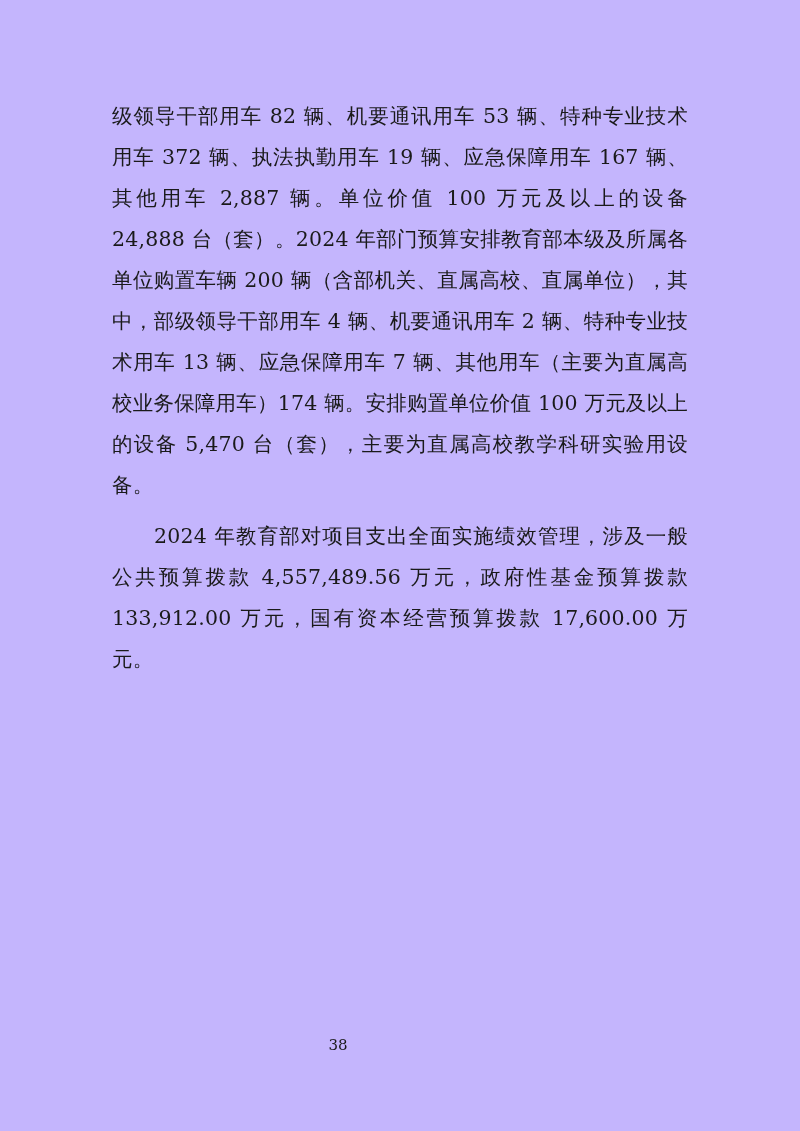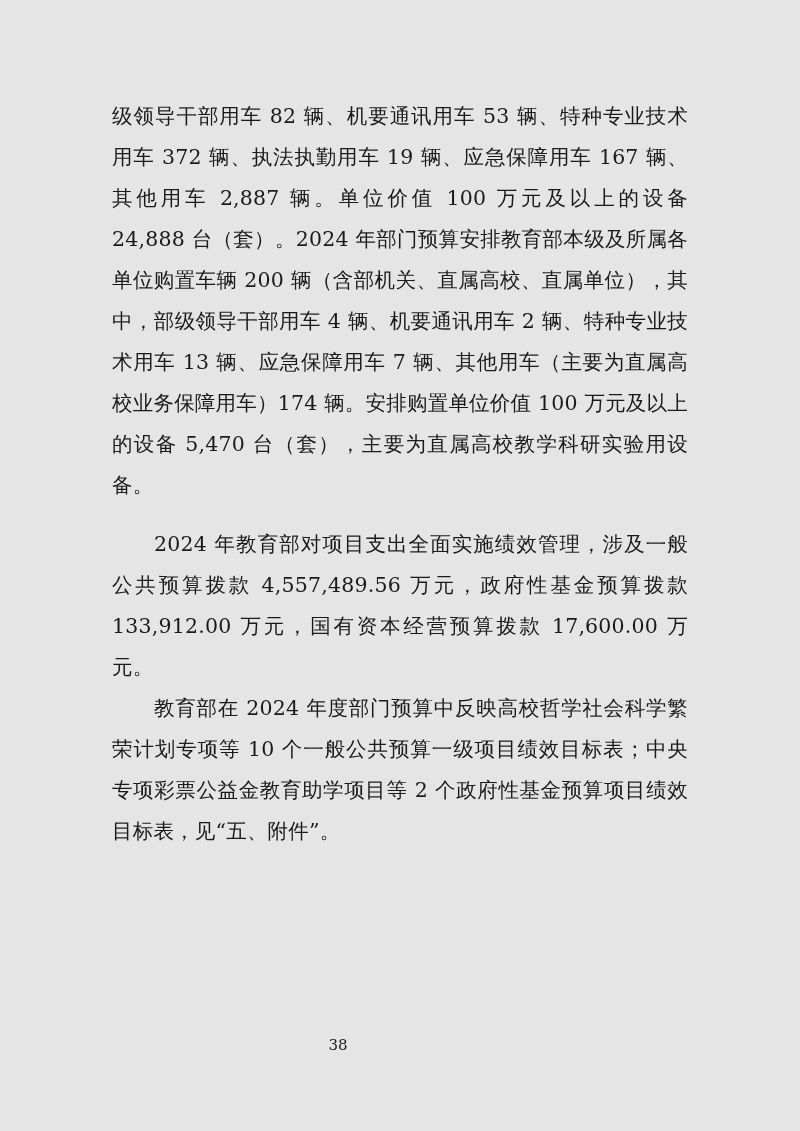--- a/index.html
+++ b/index.html
@@ -14,21 +14,21 @@
     font-family: "DejaVu Serif", "Liberation Serif", serif;
     color: #1a1a1a;
     overflow: hidden;
   }
   .page {
     position: absolute;
     left: 0;
     top: 0;
     width: 800px;
     height: 1131px;
-    background: #e5e5e5;
+    background: #c4b5fd;
   }
   .content {
     position: absolute;
     left: 112px;
     top: 96px;
     width: 576px;
   }
   .para {
     font-size: 20.5px;
     line-height: 41px;
@@ -42,21 +42,21 @@
   }
   .heading {
     font-size: 20.5px;
     line-height: 41px;
     font-weight: bold;
     margin: 6px 0 0 0;
     text-indent: 42px;
     letter-spacing: 0.2px;
   }
   .para.tight {
-    margin-top: 18px;
+    margin-top: 10px;
   }
   .page-number {
     position: absolute;
     left: 0;
     top: 1036px;
     width: 676px;
     text-align: center;
     font-size: 15px;
     font-family: "DejaVu Serif", "Liberation Serif", serif;
     color: #1a1a1a;
@@ -66,18 +66,17 @@
 <body>
 
 <div class="page">
   <div class="content">
 
     <p class="para">级领导干部用车 82 辆、机要通讯用车 53 辆、特种专业技术用车 372 辆、执法执勤用车 19 辆、应急保障用车 167 辆、其他用车 2,887 辆。单位价值 100 万元及以上的设备 24,888 台（套）。2024 年部门预算安排教育部本级及所属各单位购置车辆 200 辆（含部机关、直属高校、直属单位），其中，部级领导干部用车 4 辆、机要通讯用车 2 辆、特种专业技术用车 13 辆、应急保障用车 7 辆、其他用车（主要为直属高校业务保障用车）174 辆。安排购置单位价值 100 万元及以上的设备 5,470 台（套），主要为直属高校教学科研实验用设备。</p>
 
 
     <p class="para indent tight">2024 年教育部对项目支出全面实施绩效管理，涉及一般公共预算拨款 4,557,489.56 万元，政府性基金预算拨款 133,912.00 万元，国有资本经营预算拨款 17,600.00 万元。</p>
 
-    <p class="para indent">教育部在 2024 年度部门预算中反映高校哲学社会科学繁荣计划专项等 10 个一般公共预算一级项目绩效目标表；中央专项彩票公益金教育助学项目等 2 个政府性基金预算项目绩效目标表，见“五、附件”。</p>
 
   </div>
 
   <div class="page-number">38</div>
 </div>
 
 </body></html>

